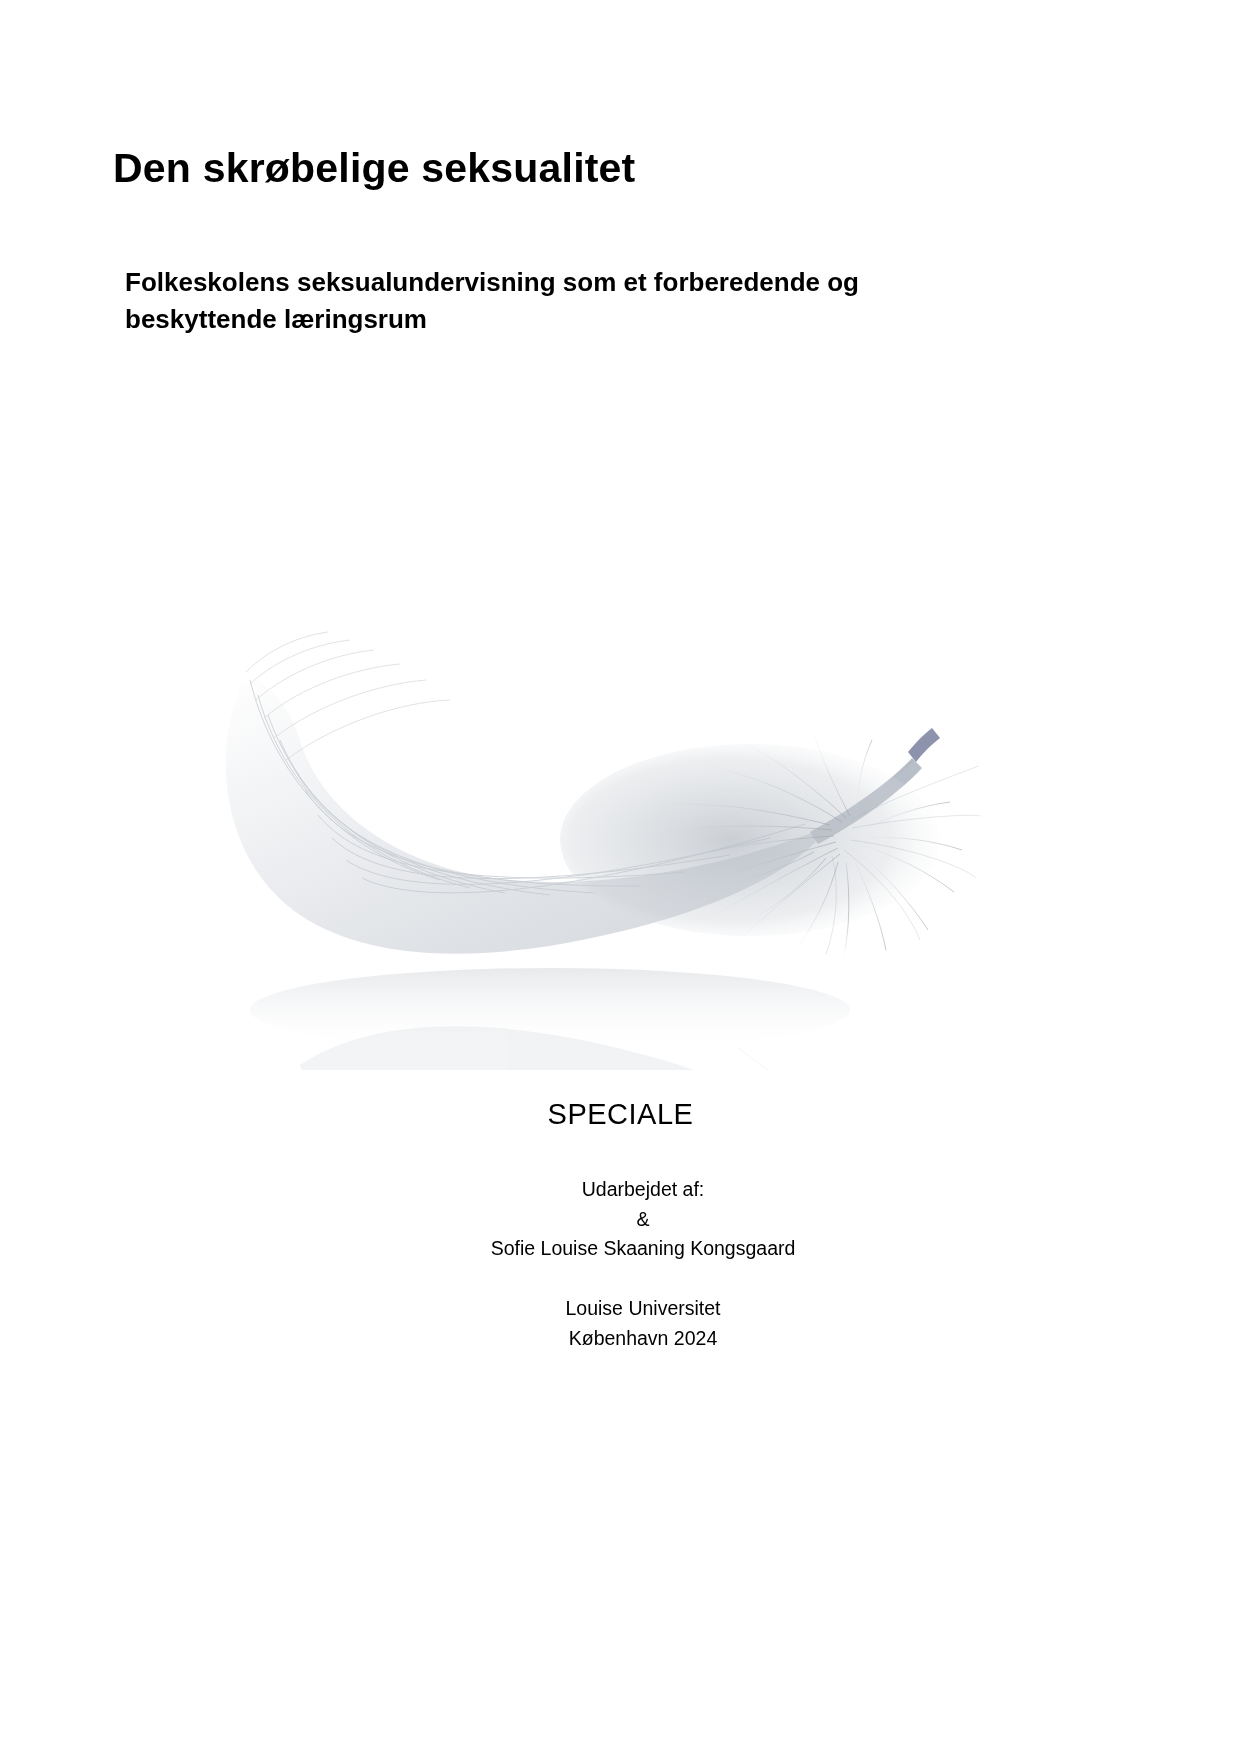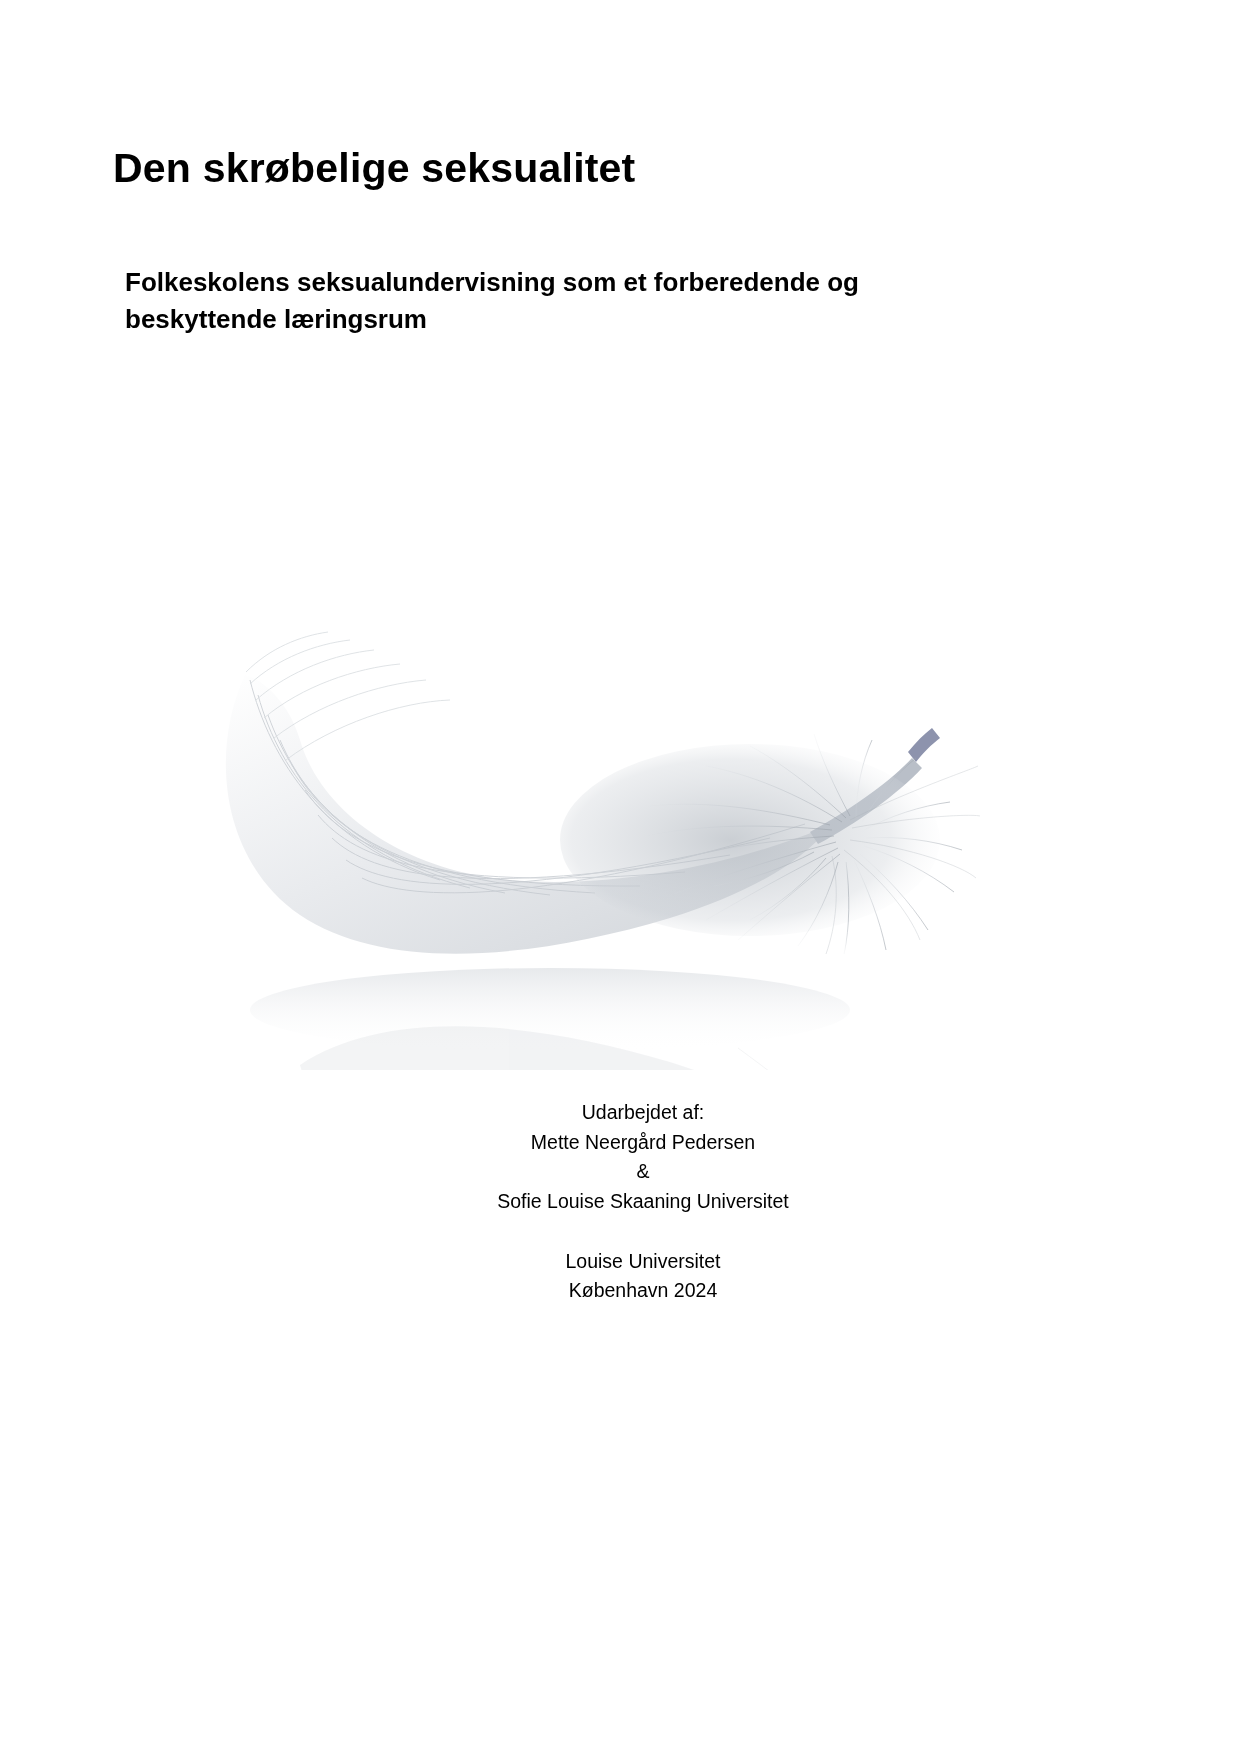--- a/index.html
+++ b/index.html
@@ -183,22 +183,22 @@
         <g stroke="#b6bbc1" stroke-width="0.7" fill="none">
           <path d="M680 215 C 620 200, 560 195, 500 205"></path>
           <path d="M684 226 C 618 235, 556 250, 504 266"></path>
           <path d="M690 244 C 652 274, 618 300, 588 322"></path>
         </g>
       </g>
     </svg>
   </div>
 
   <div class="credits">
+    <p class="speciale">SPECIALE</p>
     <p class="credit-line">Udarbejdet af:</p>
-    <p class="credit-line">Mette Neergård Pedersen</p>
     <p class="credit-line">&amp;</p>
-    <p class="credit-line">Sofie Louise Skaaning Universitet</p>
+    <p class="credit-line">Sofie Louise Skaaning Kongsgaard</p>
     <div class="credits-gap"></div>
     <p class="credit-line">Louise Universitet</p>
     <p class="credit-line">København 2024</p>
   </div>
 
 </div>
 
 </body></html>

